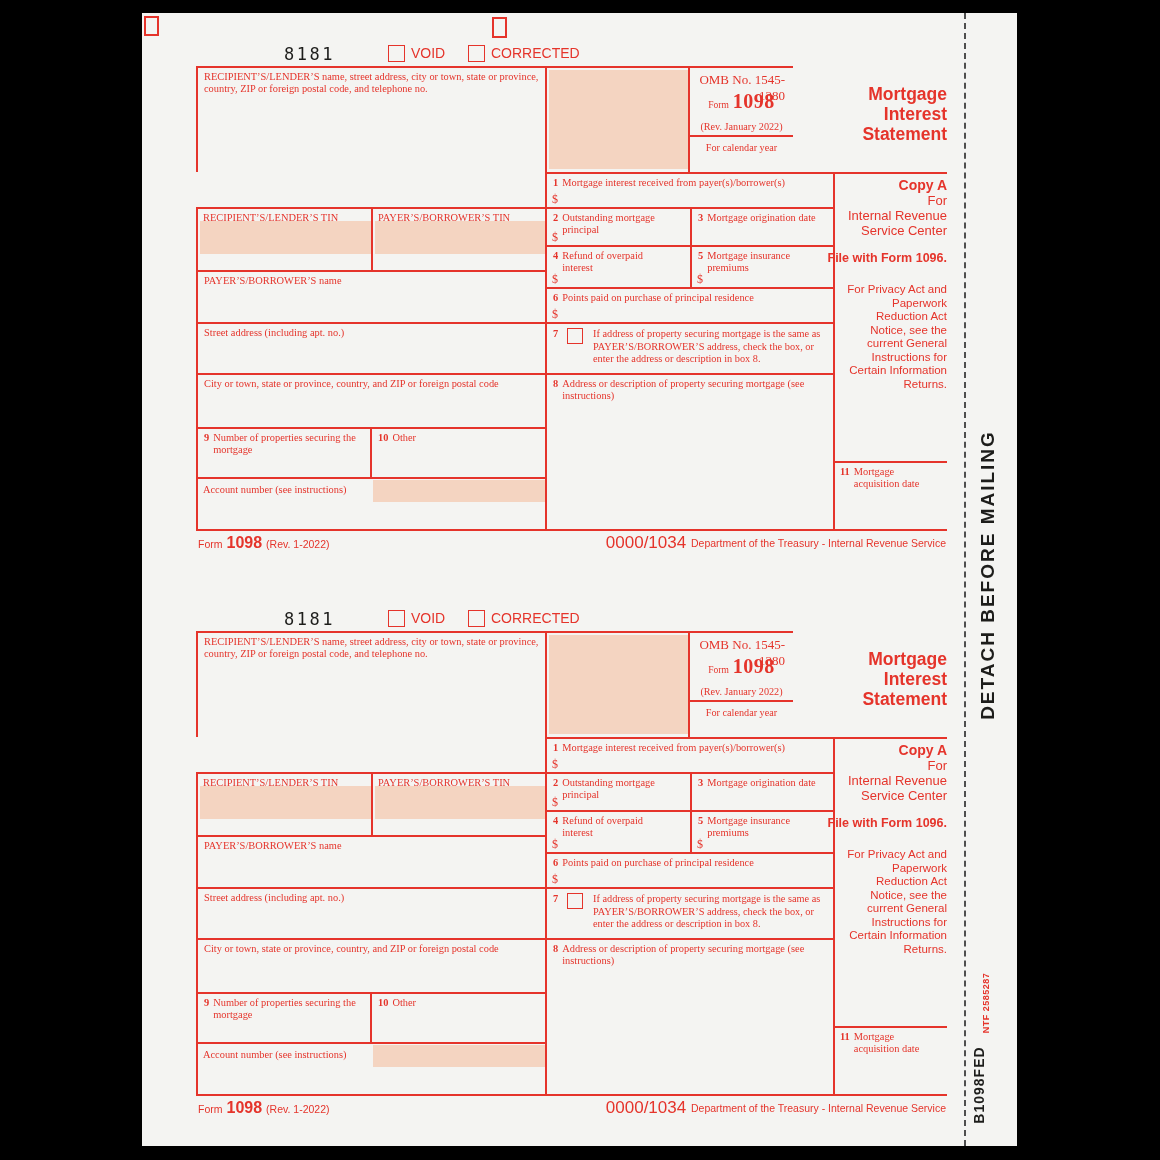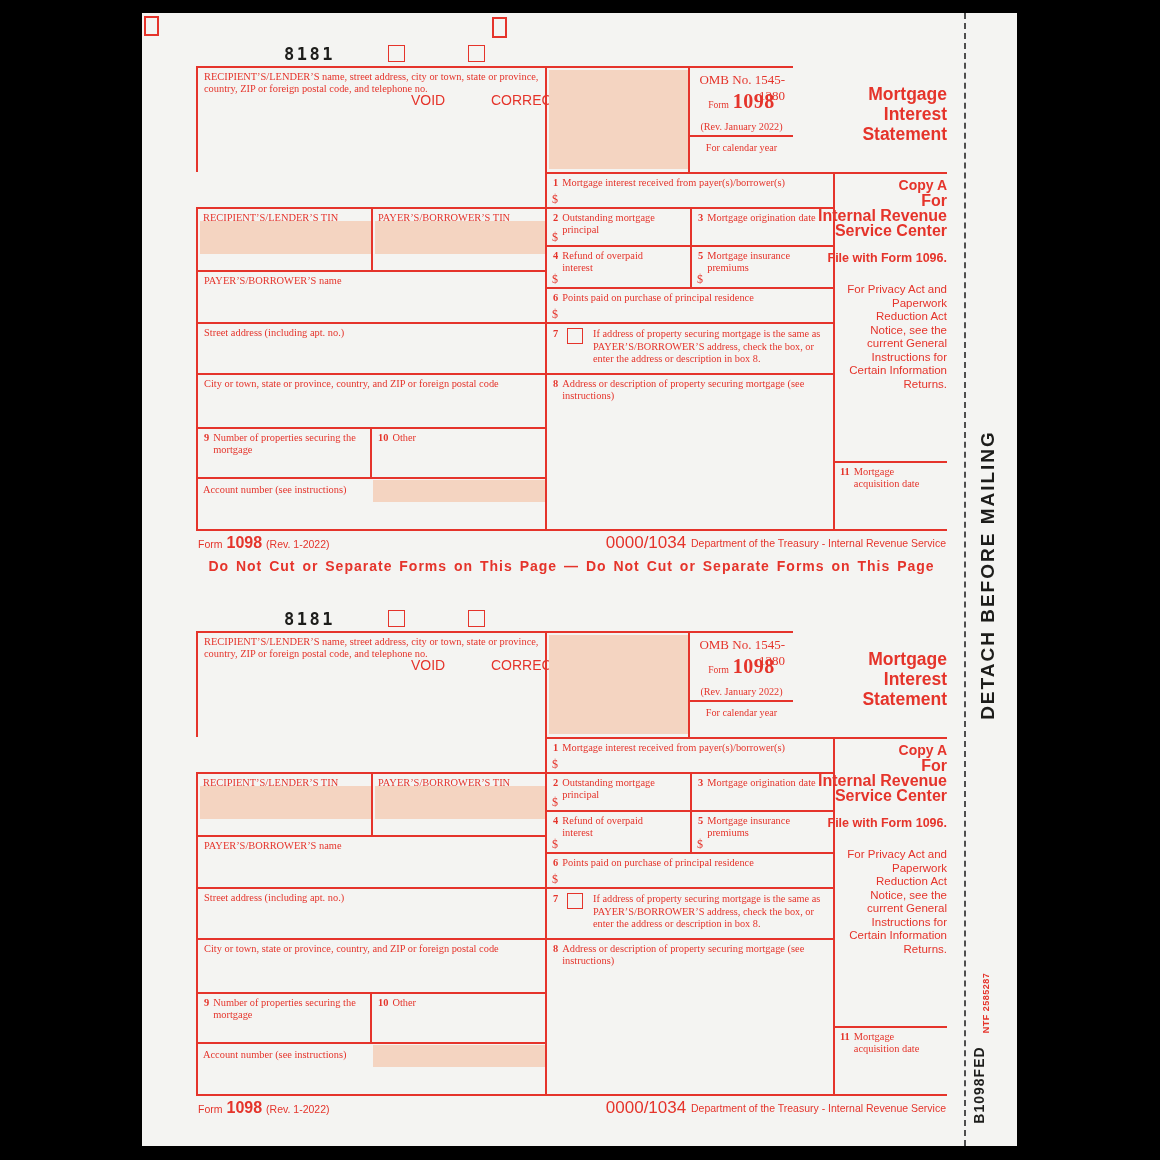--- a/index.html
+++ b/index.html
@@ -32,35 +32,35 @@
   .vline{position:absolute;width:0;border-left:2px solid var(--red);}
   .hline{position:absolute;height:0;border-top:2px solid var(--red);}
   .lbl{font-size:10.4px;line-height:12px;color:var(--red);}
   .pad{padding:3px 6px;}
   .numlbl{display:flex;gap:4px;padding:3px 6px;}
   .numlbl .bnum{font-weight:bold;font-size:10.4px;line-height:12px;}
   .dollar{position:absolute;left:5px;bottom:2px;font-size:12px;line-height:12px;}
   .fillshade{position:absolute;background:var(--shade);}
   .checkbox{position:absolute;box-sizing:border-box;border:1.5px solid var(--red);background:var(--paper);}
   .ocr{
-    position:absolute;font-family:"DejaVu Sans Mono", monospace;font-weight:bold;
+    position:absolute;font-family:"DejaVu Sans Mono", monospace;font-weight:normal;
     font-size:17px;letter-spacing:2.5px;color:var(--ink);
   }
-  .cklabel{position:absolute;font-size:14px;line-height:17px;color:var(--red);margin-top:47px;}
+  .cklabel{position:absolute;font-size:14px;line-height:17px;color:var(--red);}
   .ombno{position:absolute;left:0;right:8px;top:4px;text-align:right;font-size:13px;}
   .ombform{position:absolute;left:0;right:0;top:22px;text-align:center;}
   .ombform .fw{font-size:9.5px;}
   .ombform .fn{font-size:20px;font-weight:bold;letter-spacing:.5px;}
   .ombrev{position:absolute;left:0;right:0;top:53px;text-align:center;font-size:10.2px;}
   .calyear{position:absolute;left:0;right:0;top:74px;text-align:center;font-size:10.2px;}
   .titleblk{position:absolute;left:597px;top:40px;width:154px;text-align:right;
     font-size:17.5px;font-weight:bold;line-height:20px;}
   .copyblk{position:absolute;left:601px;top:133px;width:150px;text-align:right;}
   .copya{font-size:14px;font-weight:bold;}
-  .destline{font-size:16px;font-weight:bold;line-height:15px;}
+  .destline{font-size:13px;font-weight:normal;line-height:15px;}
   .fileline{font-size:12.5px;font-weight:bold;margin-top:13px;white-space:nowrap;}
   .privacy{margin-top:18px;margin-left:auto;width:100px;font-size:11.5px;line-height:13.5px;text-align:right;}
   .privacy .pb{font-weight:normal;}
   .b7num{position:absolute;left:6px;top:4px;font-size:10.4px;font-weight:bold;}
   .b7text{position:absolute;left:46px;top:4px;width:240px;font-size:10.3px;line-height:12.5px;}
   .footer-left{position:absolute;left:2px;top:490px;display:inline-flex;align-items:baseline;gap:4px;white-space:nowrap;}
   .footer-left .fw{font-size:10.5px;}
   .footer-left .fn{font-size:16px;font-weight:bold;}
   .footer-left .fr{font-size:10.5px;}
   .ctrlnum{position:absolute;left:395px;top:489px;width:110px;text-align:center;font-size:17px;}
@@ -217,21 +217,20 @@
 
   <div class="footer-left">
     <span class="fw">Form</span>
     <span class="fn">1098</span>
     <span class="fr">(Rev. 1-2022)</span>
   </div>
   <div class="ctrlnum">0000/1034</div>
   <div class="dept">Department of the Treasury - Internal Revenue Service</div>
 </div>
 
-  <div class="separator" style="top:545px;">Do Not Cut or Separate Forms on This Page — Do Not Cut or Separate Forms on This Page</div>
 
   <div class="form" id="form-copy-2" style="top:596px;">
 
   <div class="ocr" style="left:88px;top:0;">8181</div>
   <div class="checkbox" style="left:192px;top:1px;width:17px;height:17px;"></div>
   <div class="cklabel" style="left:215px;top:1px;">VOID</div>
   <div class="checkbox" style="left:272px;top:1px;width:17px;height:17px;"></div>
   <div class="cklabel" style="left:295px;top:1px;">CORRECTED</div>
 
   <div class="cell" style="left:0;top:22px;width:349px;height:106px;">

